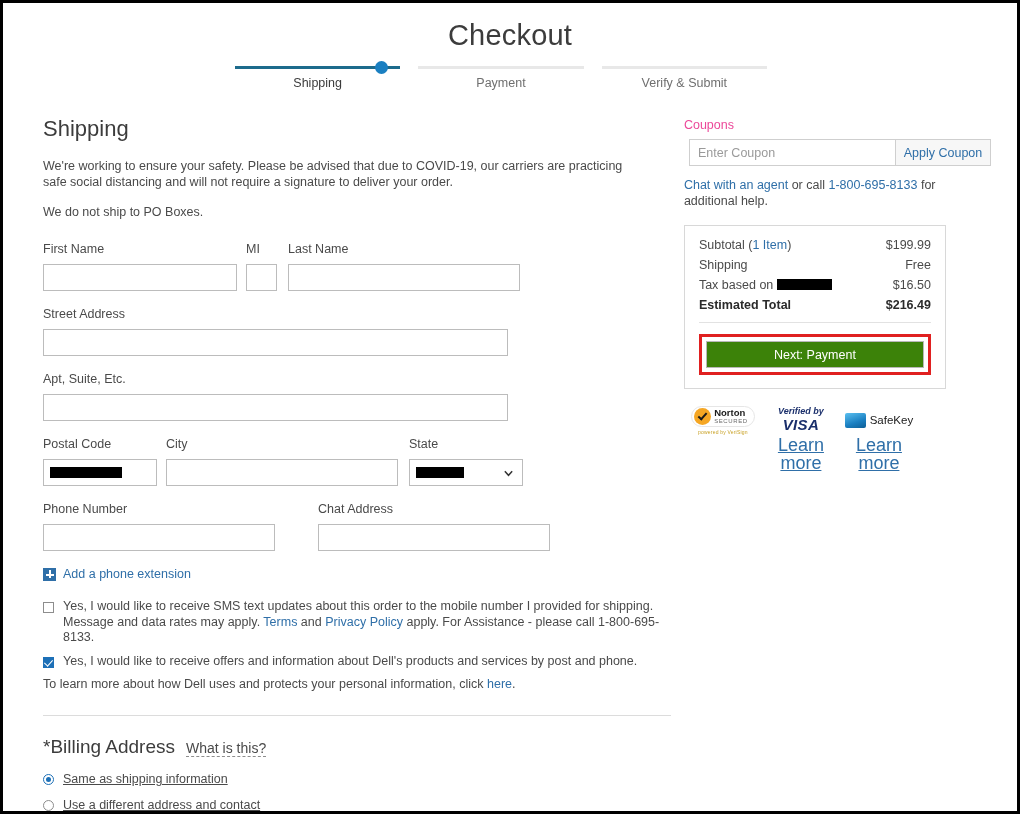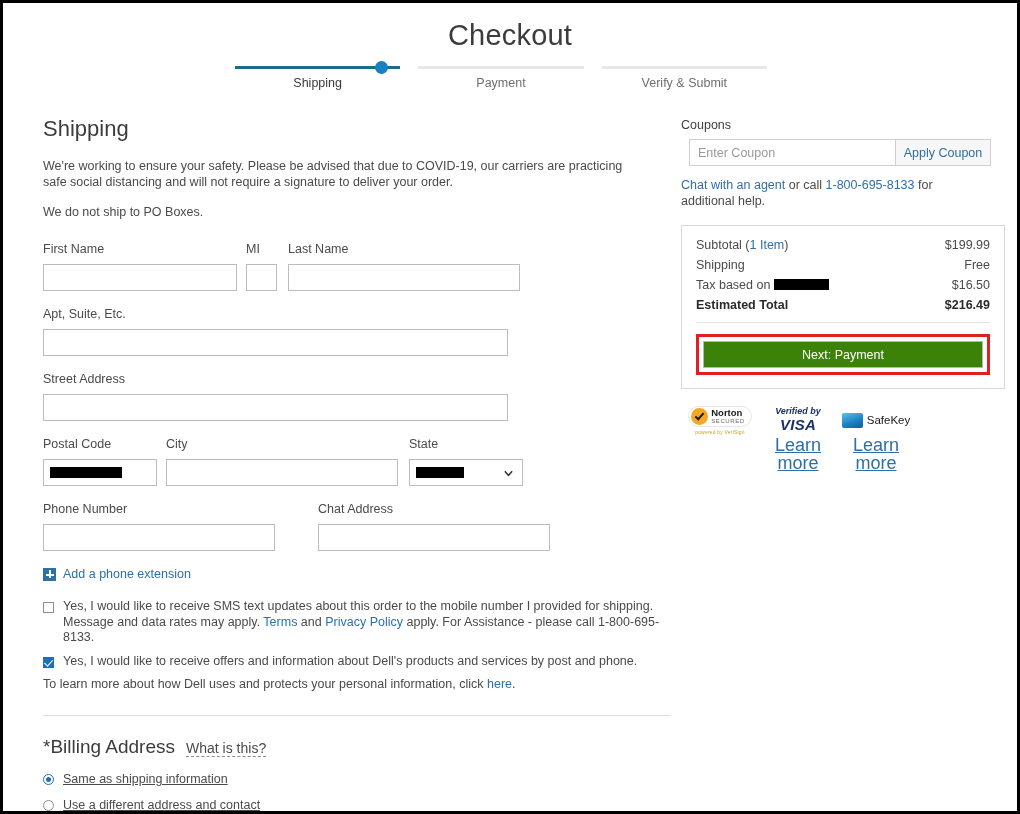--- a/index.html
+++ b/index.html
@@ -201,21 +201,21 @@
   }
   .rd.on { border-color: #1d70b7; position: relative; }
   .rd.on:after {
     content: ""; position: absolute;
     left: 2px; top: 2px; width: 5px; height: 5px;
     border-radius: 50%; background: #1d70b7;
   }
   .rdtxt { font-size: 12.5px; color: #4a4a4a; text-decoration: underline; }
 
   
-  .cplabel { font-size: 12.5px; color: #404040; margin: 10px 0 7px 0; }
+  .cplabel { font-size: 12.5px; color: #ec4899; margin: 10px 0 7px 0; }
   .cprow { display: flex; justify-content: flex-end; }
   .cpinput {
     width: 206px; height: 27px;
     border: 1px solid #cfcfcf; border-right: none;
     font-size: 12.5px; color: #333;
     font-family: "Liberation Sans", sans-serif;
     padding: 0 8px; background: #fff; outline: none;
   }
   .cpinput::placeholder { color: #9a9a9a; }
   .cpbtn {
@@ -228,21 +228,21 @@
   }
   .chatline {
     font-size: 12.5px; line-height: 16px;
     margin: 11px 0 0 0; color: #4a4a4a;
     width: 300px;
   }
   .summary {
     border: 1px solid #d8d8d8;
     margin-top: 16px;
     padding: 12px 14px 0 14px;
-    width: 324px;
+    width: 262px;
   }
   .srow {
     display: flex; justify-content: space-between;
     font-size: 12.5px; color: #4a4a4a;
     margin-bottom: 6px;
   }
   .srow.total { font-weight: bold; color: #2b2b2b; margin-bottom: 10px; }
   hr.sdiv {
     border: none; border-top: 1px solid #e2e2e2;
     margin: 4px 0 0 0;
@@ -339,28 +339,28 @@
           <div class="inp w-mi"></div>
         </div>
         <div class="fld">
           <label>Last Name</label>
           <div class="inp w-last"></div>
         </div>
       </div>
 
       <div class="field-row">
         <div class="fld">
-          <label>Apt, Suite, Etc.</label>
+          <label>Street Address</label>
           <div class="inp w-full"></div>
         </div>
       </div>
 
       <div class="field-row">
         <div class="fld">
-          <label>Street Address</label>
+          <label>Apt, Suite, Etc.</label>
           <div class="inp w-full"></div>
         </div>
       </div>
 
       <div class="field-row">
         <div class="fld gap8">
           <label>Postal Code</label>
           <div class="inp w-post">
             <span class="redact" style="width:72px"></span>
           </div>

